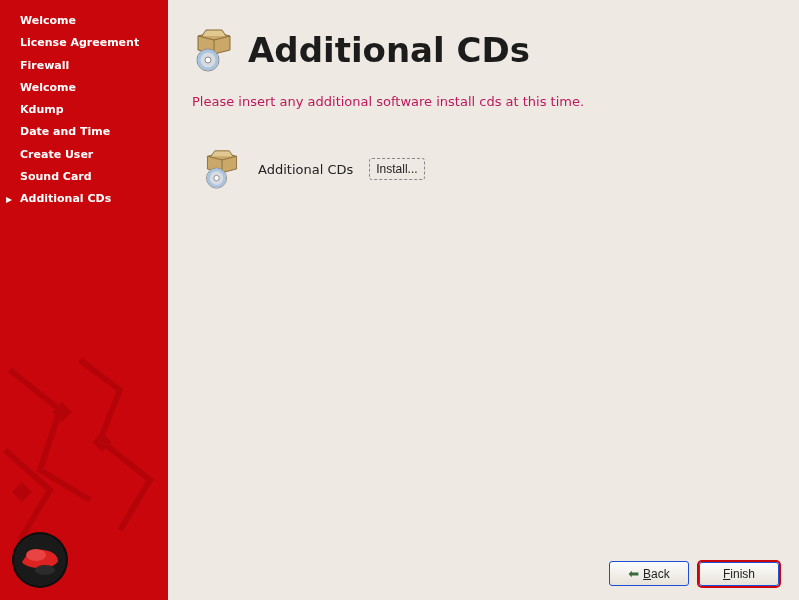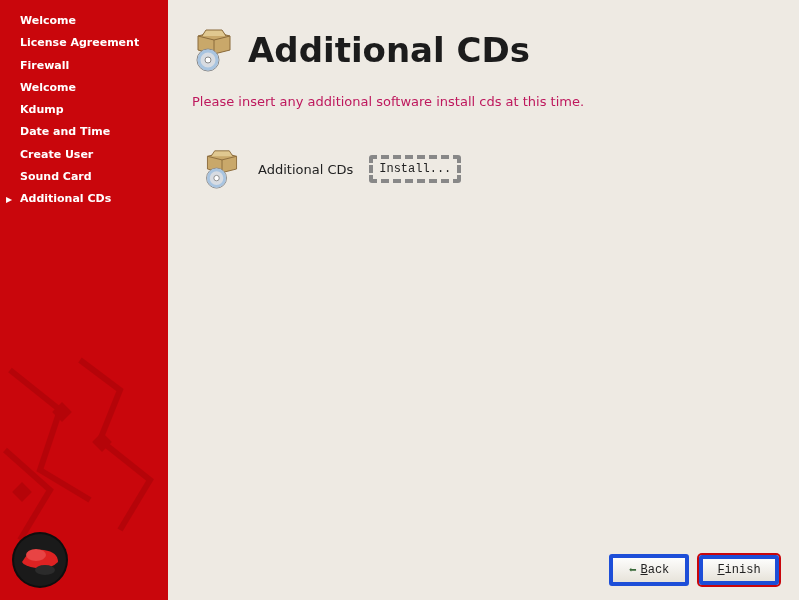--- a/index.html
+++ b/index.html
@@ -79,25 +79,25 @@
       display: flex;
       align-items: center;
       gap: 16px;
       padding-left: 10px;
     }
     .cd-label {
       font-size: 13px;
       color: #222;
     }
     .btn {
-      font-family: Liberation Mono, monospace;
+      font-family: Liberation Sans, sans-serif;
       font-size: 12px;
       padding: 3px 10px;
       background: linear-gradient(#fdfdfc, #e7e3da);
-      border: 4px solid #1d4ed8;
+      border: 1px solid #1d4ed8;
       border-radius: 3px;
       cursor: pointer;
       color: #222;
     }
     .btn.dashed {
       border-style: dashed;
       border-color: #888;
       background: #eeeae3;
       padding: 3px 6px;
     }

